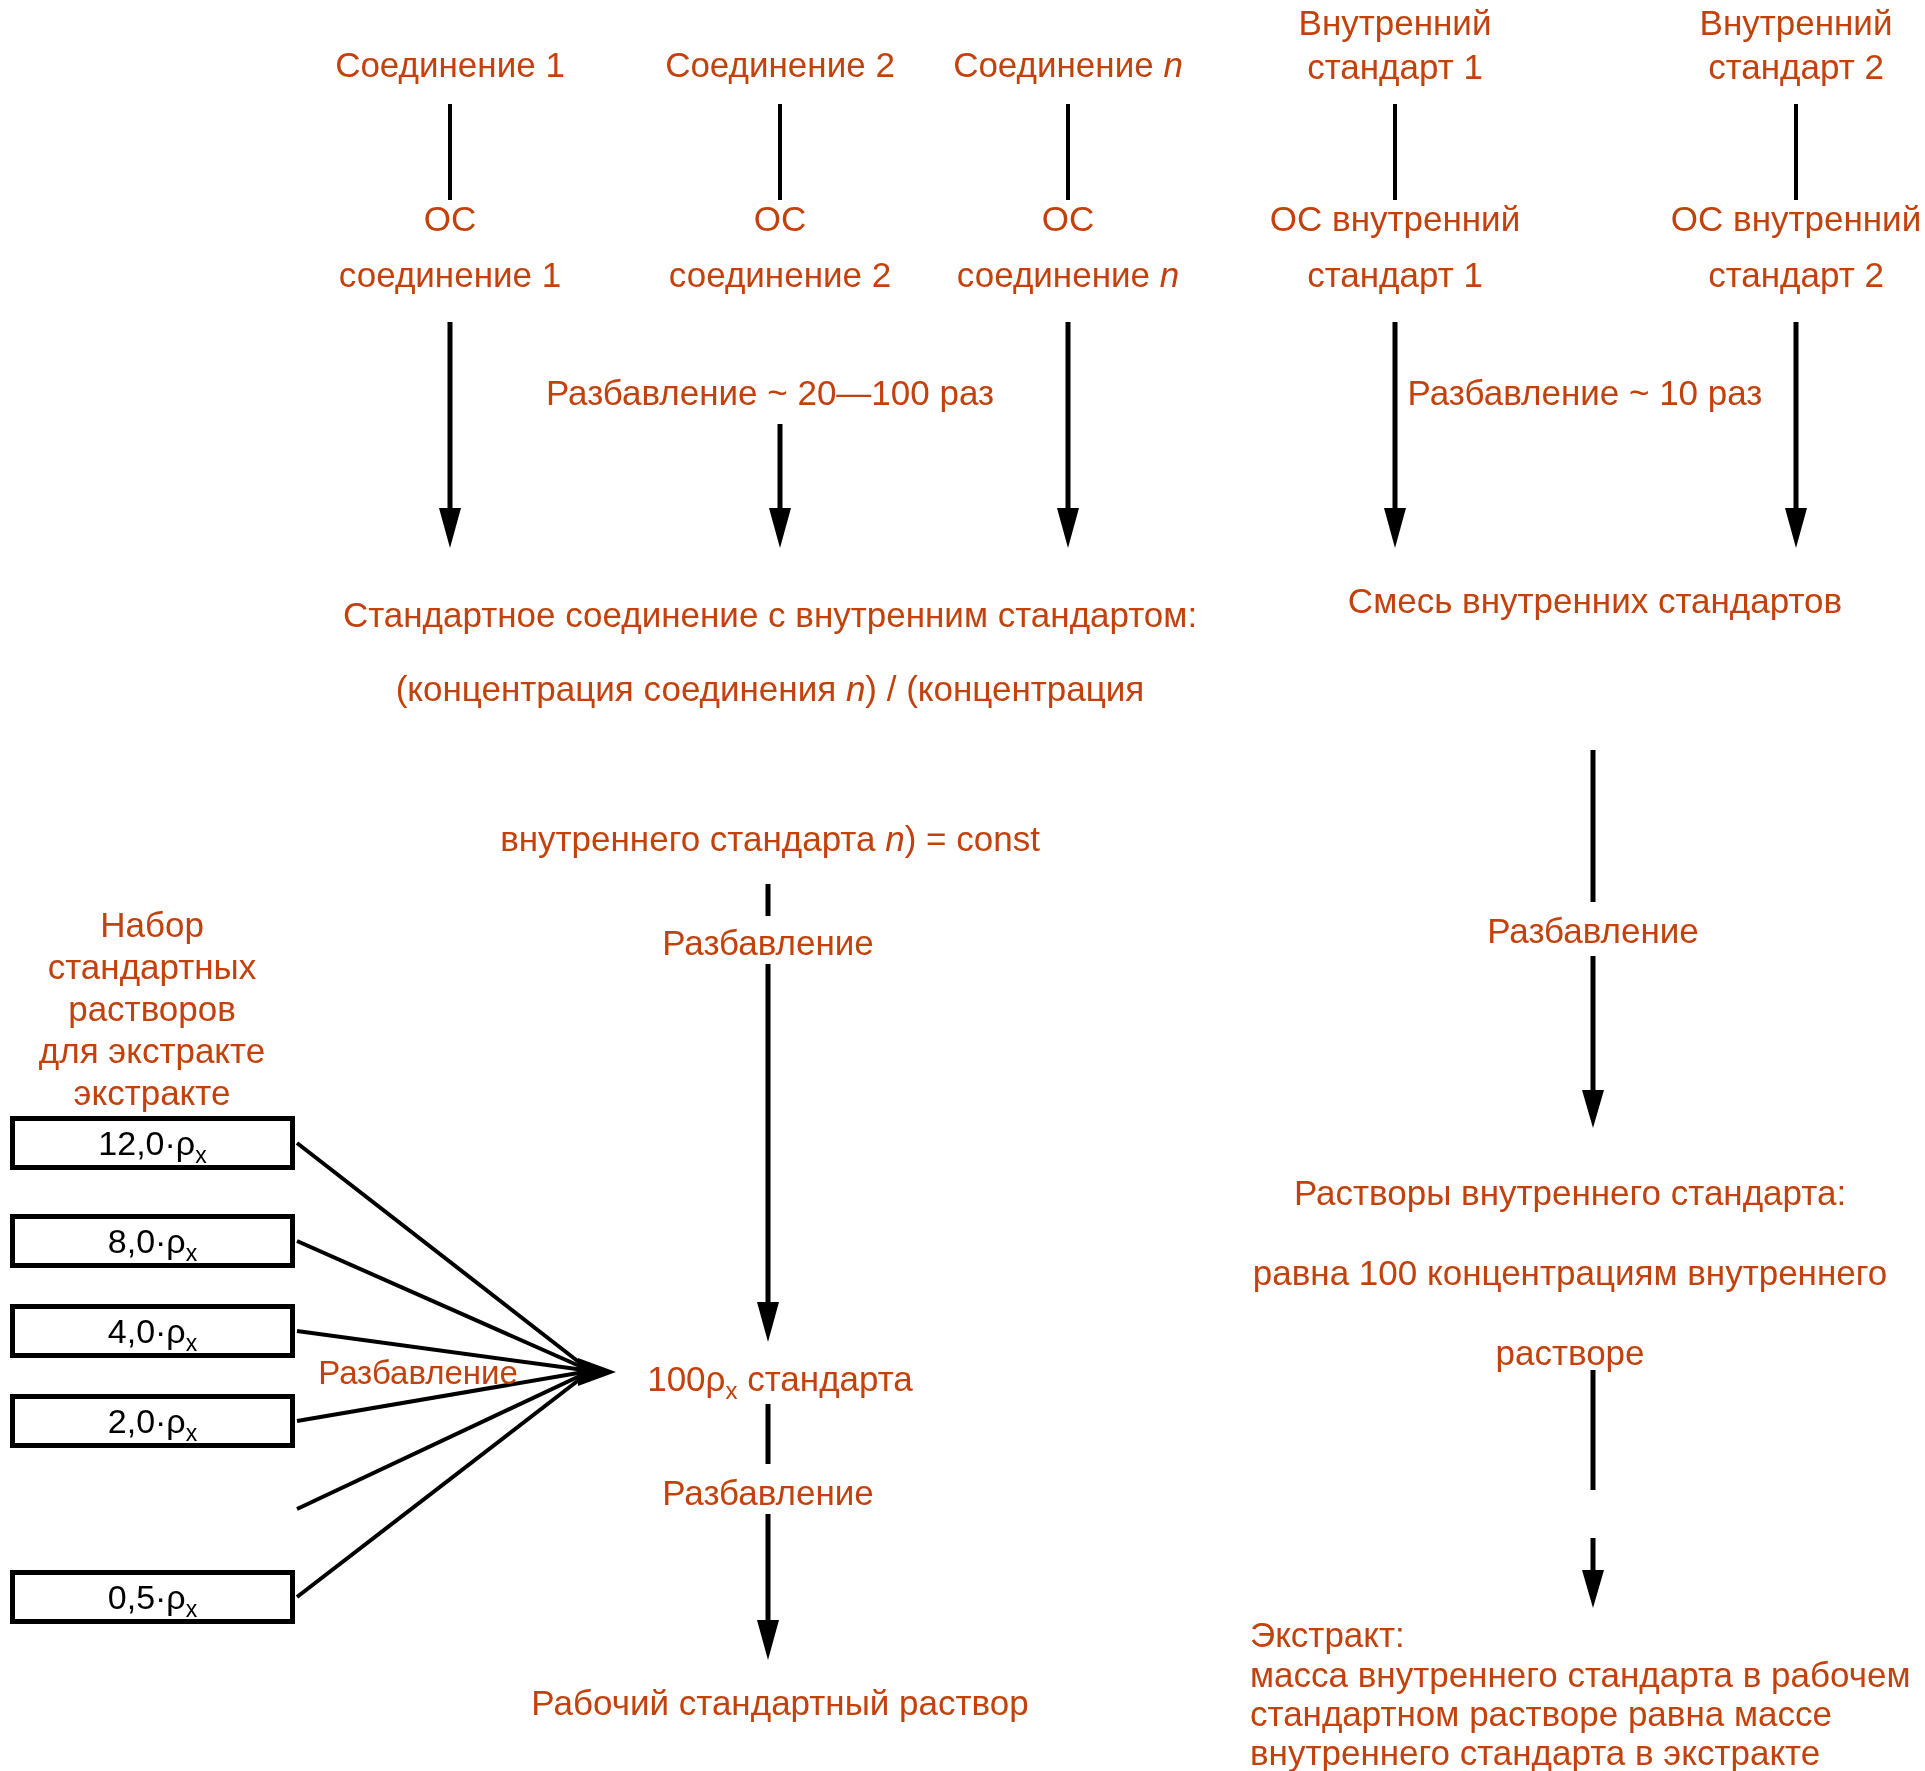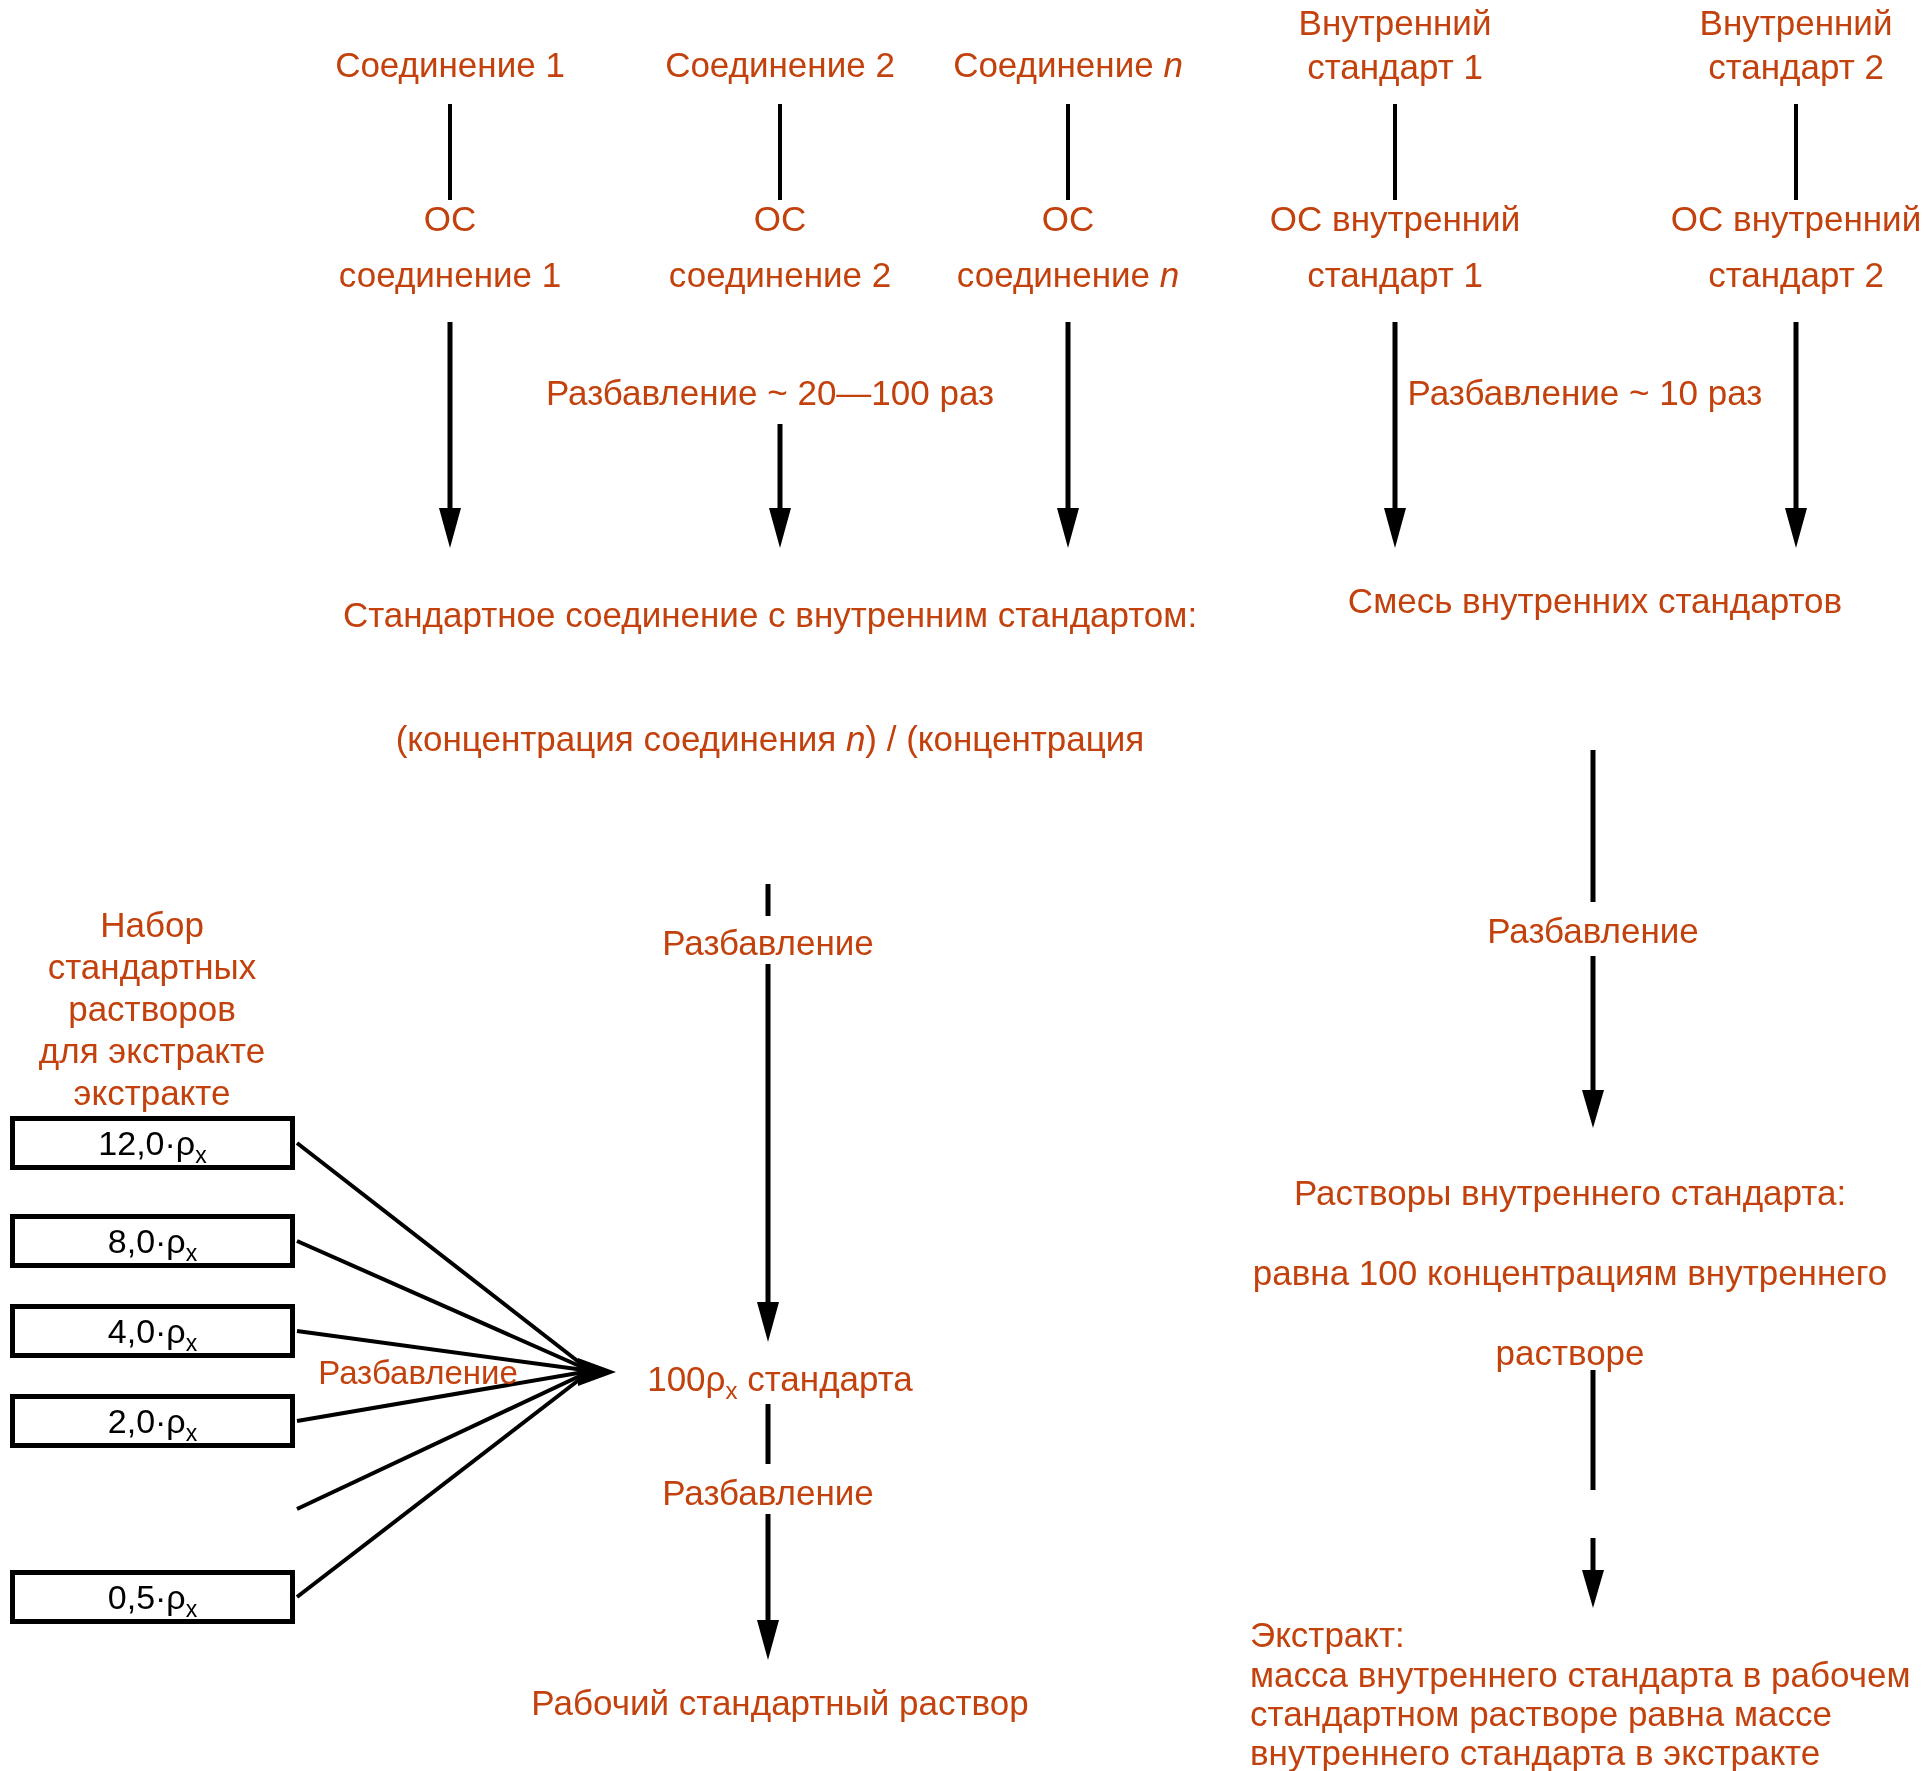--- a/index.html
+++ b/index.html
@@ -100,21 +100,22 @@
   <div class="t c" style="left:1068px;top:254px"><span>соединение </span><span class="it">n</span></div>
   <div class="t c" style="left:1395px;top:198px">ОС внутренний</div>
   <div class="t c" style="left:1395px;top:254px">стандарт 1</div>
   <div class="t c" style="left:1796px;top:198px">ОС внутренний</div>
   <div class="t c" style="left:1796px;top:254px">стандарт 2</div>
 
   <div class="t c" style="left:770px;top:372px">Разбавление ~ 20—100 раз</div>
   <div class="t c" style="left:1585px;top:372px">Разбавление ~ 10 раз</div>
 
   <div class="t c" style="left:770px;top:594px">Стандартное соединение с внутренним стандартом:</div>
-  <div class="t c" style="left:770px;top:718px"><span>(концентрация соединения </span><span class="it">n</span><span>) / (концентрация</span></div>
+  <div class="t c" style="left:770px;top:668px"><span>(концентрация соединения </span><span class="it">n</span><span>) / (концентрация</span></div>
+  <div class="t c" style="left:770px;top:818px"><span>внутреннего стандарта </span><span class="it">n</span><span>) = const</span></div>
 
   <div class="t c" style="left:1595px;top:580px">Смесь внутренних стандартов</div>
 
   <div class="t c" style="left:768px;top:922px">Разбавление</div>
   <div class="t c" style="left:1593px;top:910px">Разбавление</div>
 
   <div class="t c" style="left:152px;top:904px">Набор</div>
   <div class="t c" style="left:152px;top:946px">стандартных</div>
   <div class="t c" style="left:152px;top:988px">растворов</div>
   <div class="t c" style="left:152px;top:1030px">для экстракте</div>

